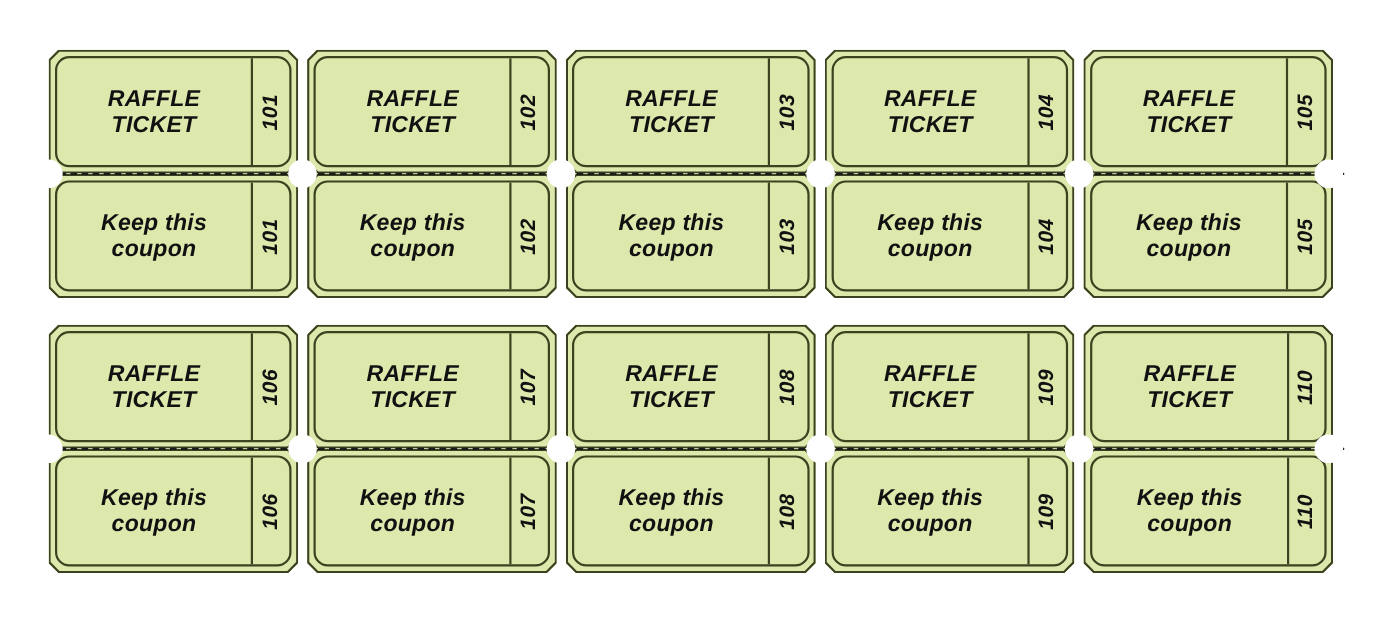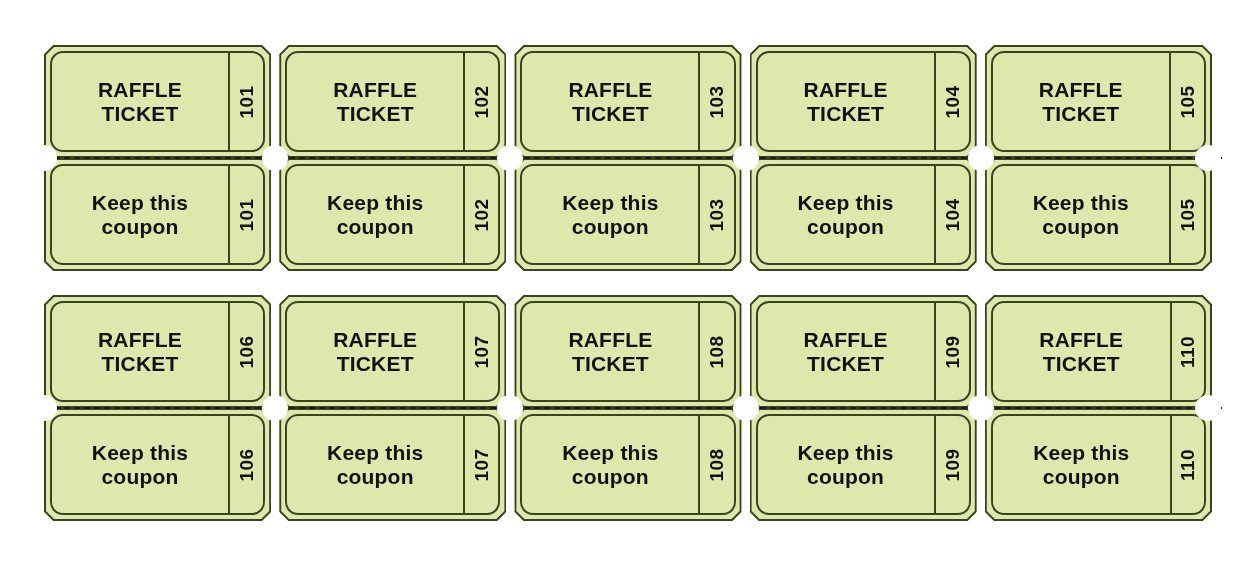--- a/index.html
+++ b/index.html
@@ -13,20 +13,21 @@
     height: 573px;
     font-family: "Liberation Sans", sans-serif;
     overflow: hidden;
   }
 
   #sheet {
     position: relative;
     width: 1253px;
     height: 573px;
     background: #ffffff;
+    font-style: italic;
   }
 
   
   .pair-grid {
     position: absolute;
     left: 44px;
     top: 45px;
     width: 1168px;
     display: grid;
     grid-template-columns: repeat(5, 1fr);

